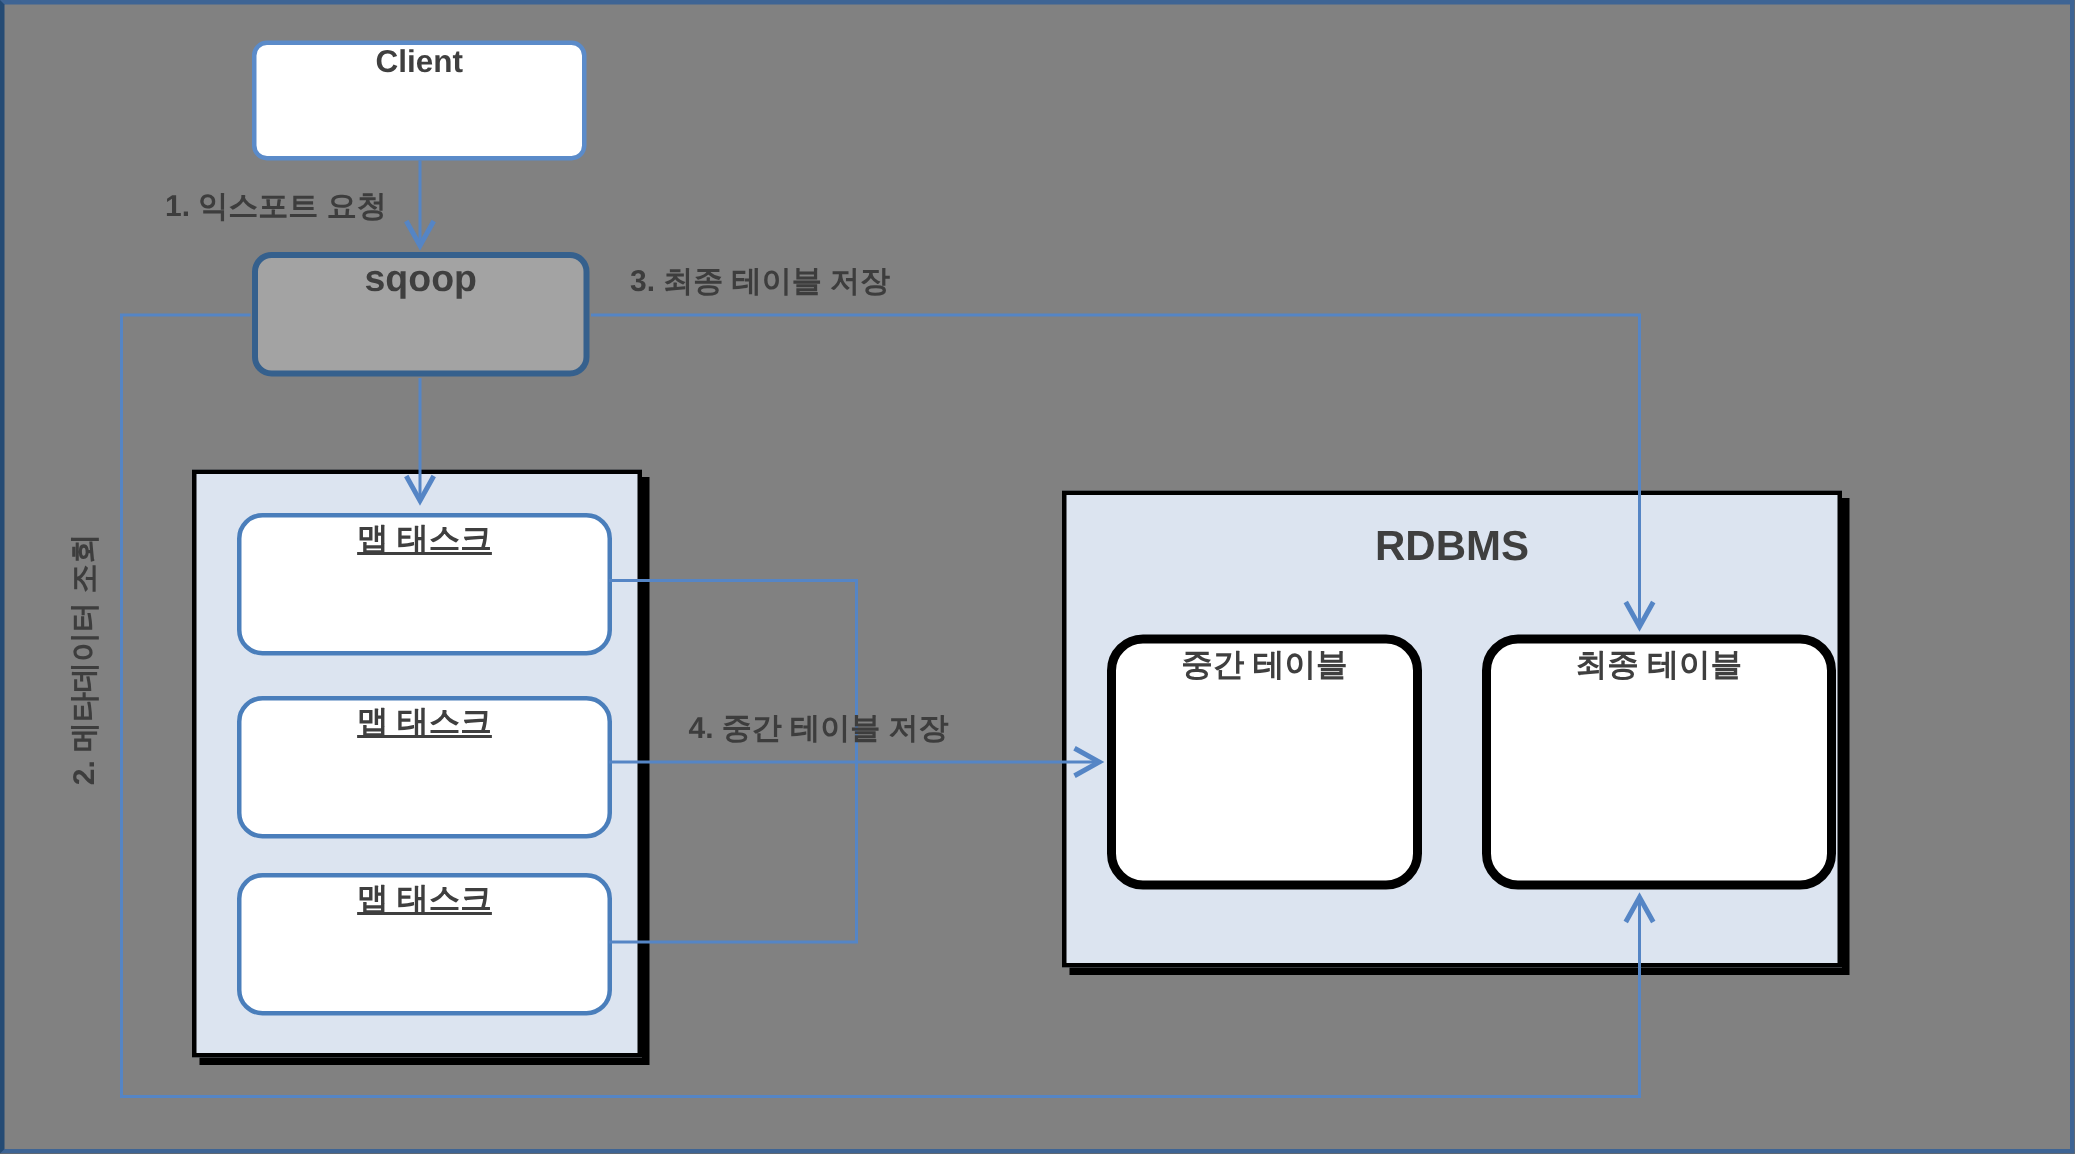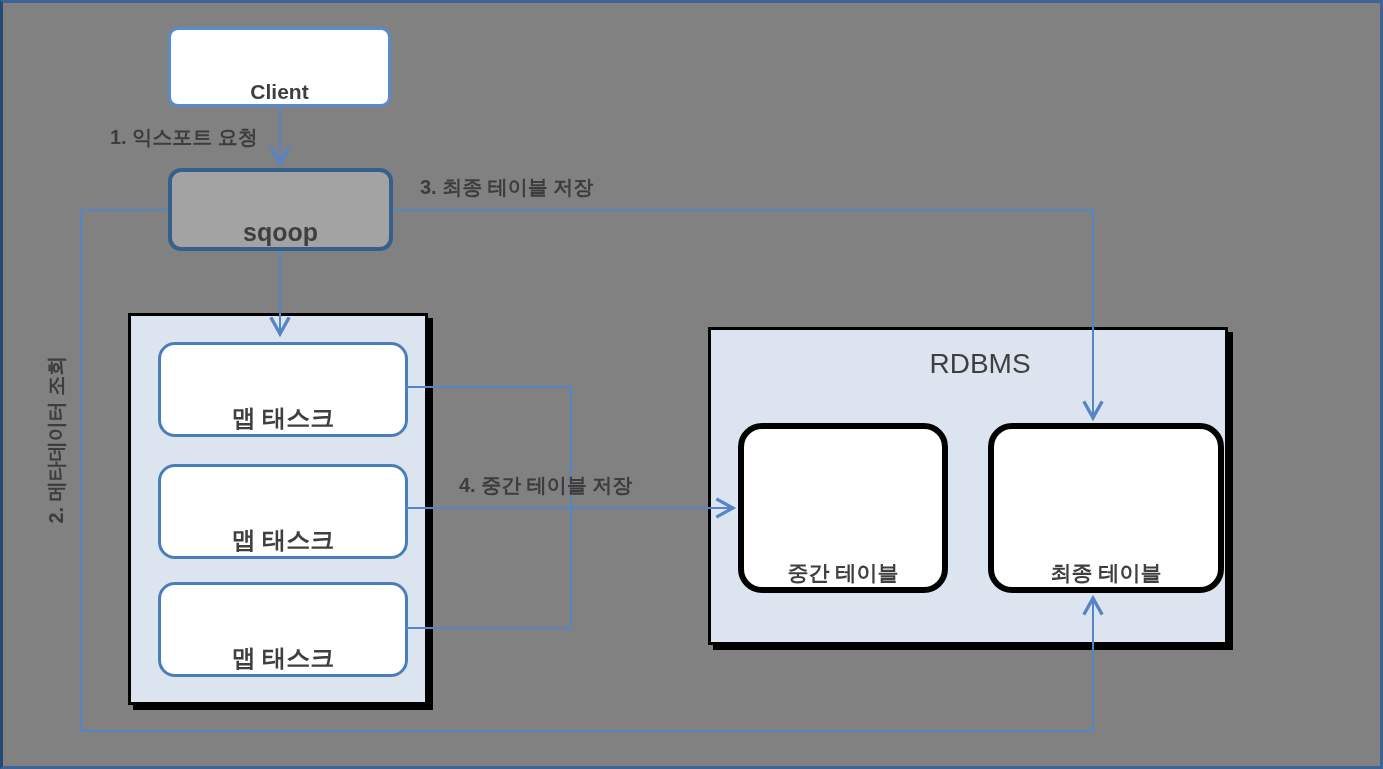--- a/index.html
+++ b/index.html
@@ -11,21 +11,21 @@
     background: #818181;
     border: 3px solid #3e6494;
     border-left-color: #254b74;
     overflow: hidden;
     font-family: "Liberation Sans", "DejaVu Sans", sans-serif;
     color: #3f3f3f;
   }
   .node {
     position: absolute;
     display: flex;
-    align-items: flex-end;
+    align-items: flex-start;
     justify-content: center;
     background: #ffffff;
     font-weight: bold;
   }
   .client-box {
     left: 165px; top: 24px; width: 223px; height: 80px;
     border: 3px solid #5b8bc9; border-radius: 10px;
     font-size: 21px;
   }
   .sqoop-box {
@@ -37,29 +37,30 @@
   .container-box {
     position: absolute;
     background: #dce4f0;
     border: 3px solid #000000;
     box-shadow: 5px 5px 0 #000000;
   }
   .map-container { left: 125px; top: 310px; width: 300px; height: 392px; }
   .rdbms-container { left: 705px; top: 324px; width: 520px; height: 318px; }
   .rdbms-title {
     position: absolute;
-    left: 12px; top: 18px; width: 100%;
+    left: 0; top: 18px; width: 100%;
     text-align: center;
-    font-size: 28px; font-weight: normal;
+    font-size: 28px; font-weight: bold;
     color: #3f3f3f;
   }
   .task-box {
     left: 27px; width: 250px; height: 95px;
     border: 3px solid #4a7ebb; border-radius: 17px;
-    font-size: 24px;
+    font-size: 21px;
+    text-decoration: underline;
   }
   .task-1 { top: 26px; }
   .task-2 { top: 148px; }
   .task-3 { top: 266px; }
   .table-box {
     border: 6px solid #000000; border-radius: 24px;
     font-size: 21px; font-weight: 600;
   }
   .mid-table   { left: 735px; top: 420px; width: 210px; height: 170px; }
   .final-table { left: 985px; top: 420px; width: 236px; height: 170px; }

